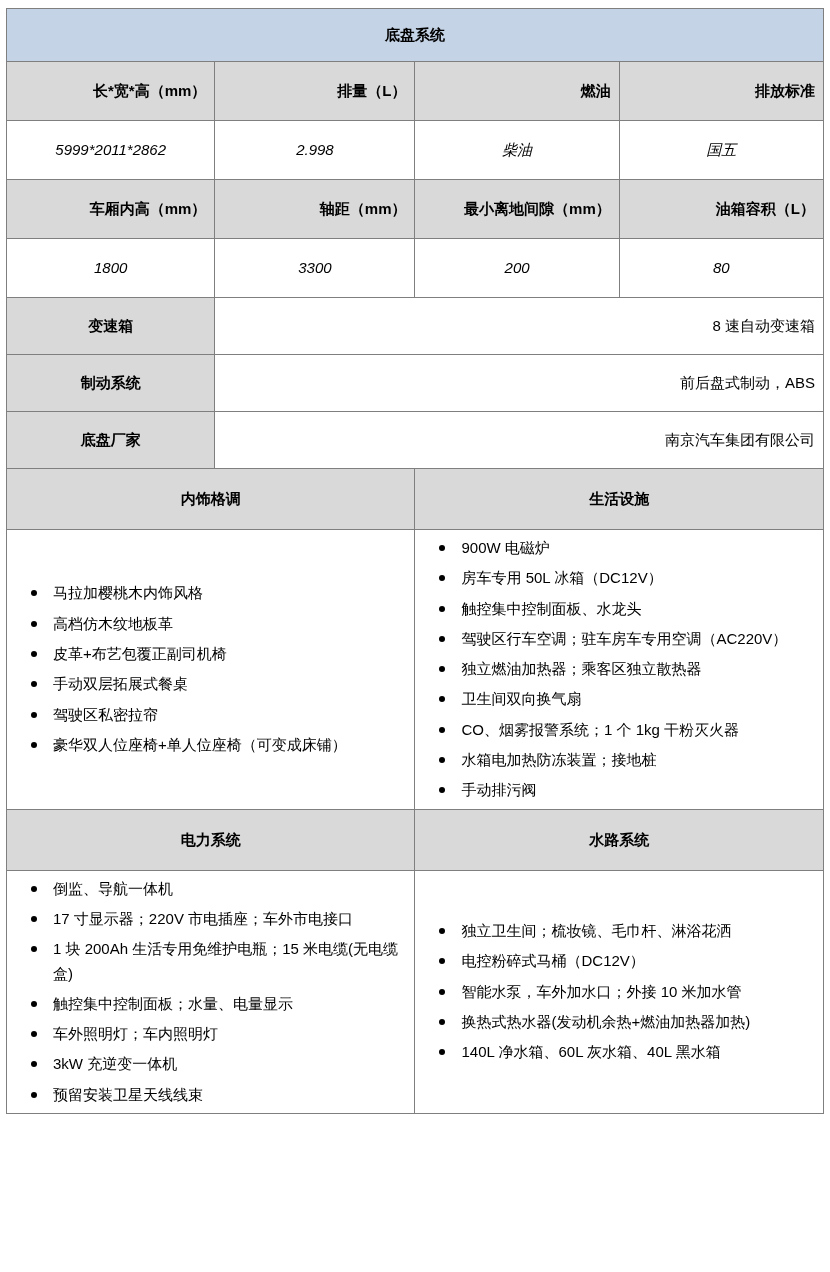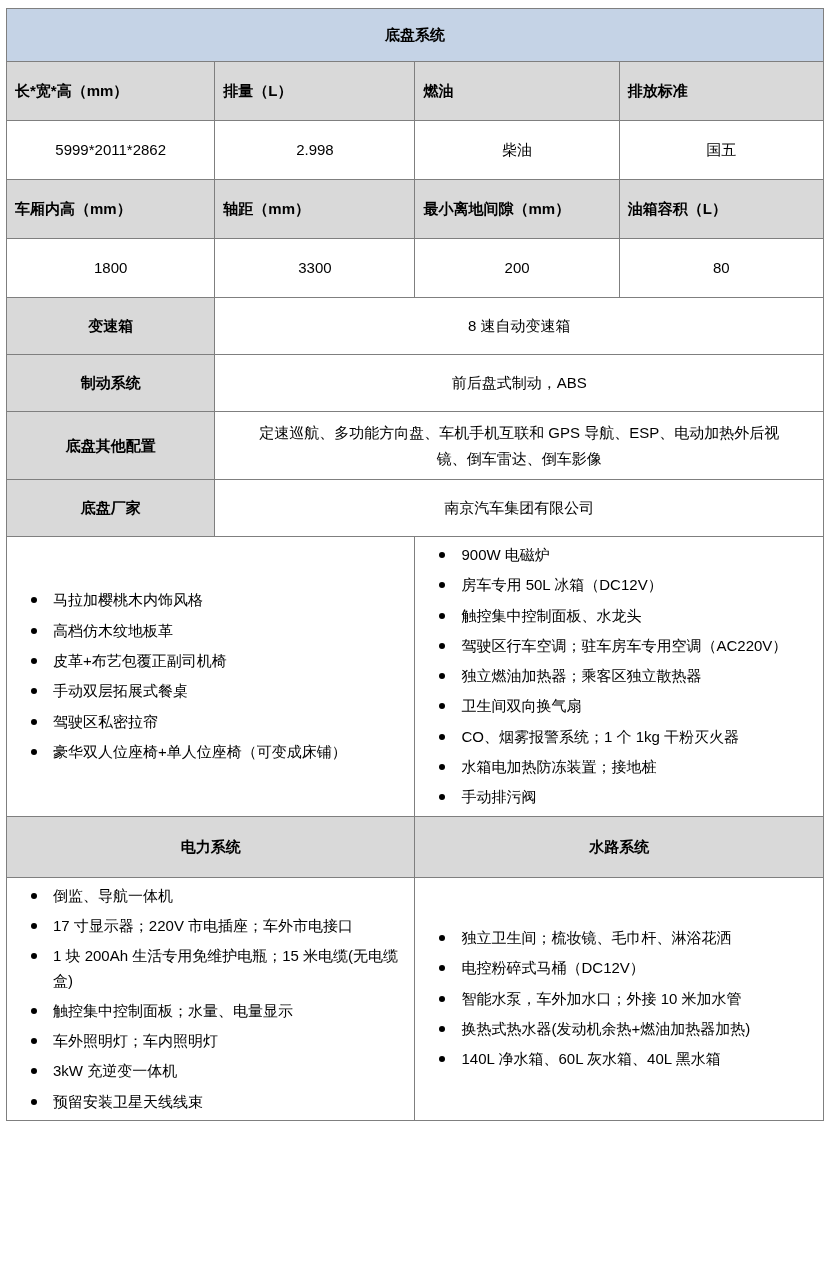--- a/index.html
+++ b/index.html
@@ -34,39 +34,40 @@
   .title-cell {
     background: #c5d3e6;
     text-align: center;
     font-weight: bold;
     font-size: 17px;
     height: 40px;
     padding: 10px 8px;
   }
   .hdr {
     background: #d9d9d9;
-    text-align: left;
+    text-align: right;
     font-weight: bold;
     height: 46px;
   }
   .val {
     background: #ffffff;
     text-align: center;
     height: 46px;
+    font-style: italic;
   }
   .label-cell {
     background: #d9d9d9;
     text-align: center;
     font-weight: bold;
     height: 44px;
     margin-left: 12px;
   }
   .content-cell {
     background: #ffffff;
-    text-align: center;
+    text-align: right;
     height: 44px;
   }
   .content-cell.multi {
     line-height: 1.7;
     padding: 8px 30px;
   }
   .sec-hdr {
     background: #d9d9d9;
     text-align: center;
     font-weight: bold;
@@ -148,28 +149,28 @@
 
       <tr>
         <td class="label-cell">变速箱</td>
         <td class="content-cell" colspan="3">8 速自动变速箱</td>
       </tr>
       <tr>
         <td class="label-cell">制动系统</td>
         <td class="content-cell" colspan="3">前后盘式制动，ABS</td>
       </tr>
       <tr>
-        <td class="label-cell">底盘其他配置</td>
-        <td class="content-cell multi" colspan="3">定速巡航、多功能方向盘、车机手机互联和 GPS 导航、ESP、电动加热外后视镜、倒车雷达、倒车影像</td>
-      </tr>
-      <tr>
         <td class="label-cell">底盘厂家</td>
         <td class="content-cell" colspan="3">南京汽车集团有限公司</td>
       </tr>
 
+      <tr>
+        <td class="sec-hdr" colspan="2">内饰格调</td>
+        <td class="sec-hdr" colspan="2">生活设施</td>
+      </tr>
       <tr>
         <td class="list-cell vcenter-list" colspan="2">
           <ul class="bullets">
             <li>马拉加樱桃木内饰风格</li>
             <li>高档仿木纹地板革</li>
             <li>皮革+布艺包覆正副司机椅</li>
             <li>手动双层拓展式餐桌</li>
             <li>驾驶区私密拉帘</li>
             <li>豪华双人位座椅+单人位座椅（可变成床铺）</li>
           </ul>

